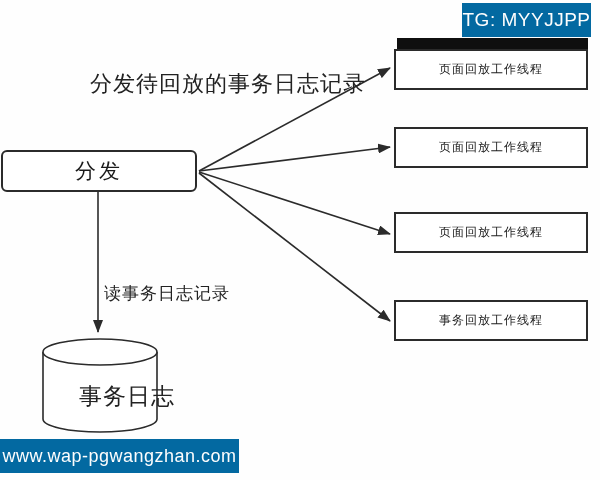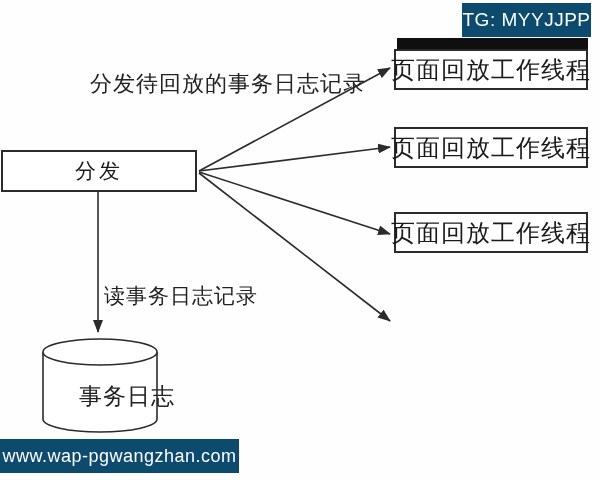--- a/index.html
+++ b/index.html
@@ -5,36 +5,36 @@
   html,body{margin:0;padding:0;background:#fff;}
   .stage{
     position:relative;width:600px;height:480px;background:#fefefe;overflow:hidden;
     font-family:"Liberation Serif","DejaVu Serif",serif;color:#1a1a1a;
   }
   .lines{position:absolute;left:0;top:0;width:600px;height:480px;}
   .node{
     position:absolute;box-sizing:border-box;background:#fff;border:2px solid #2b2b2b;
     display:flex;align-items:center;justify-content:center;
   }
-  .dispatch-box{left:1px;top:150px;width:196px;height:42px;font-size:21px;letter-spacing:3px;}
-  .worker-box{left:394px;width:194px;height:41px;font-size:24px;letter-spacing:1px;white-space:nowrap;}
+  .dispatch-box{left:1px;top:150px;width:196px;height:42px;font-size:21px;letter-spacing:3px;border-radius:6px;}
+  .worker-box{left:394px;width:194px;height:41px;font-size:12px;letter-spacing:1px;white-space:nowrap;}
   .worker-1{top:49px;}
   .worker-2{top:127px;}
   .worker-3{top:212px;}
   .worker-4{top:300px;}
   .redact-bar{position:absolute;left:397px;top:38px;width:191px;height:11px;background:#0f0f0f;}
   .edge-label{position:absolute;white-space:nowrap;color:#222;}
   .label-top{left:90px;top:69px;font-size:22px;letter-spacing:1px;}
-  .label-read{left:104px;top:282px;font-size:21px;letter-spacing:1px;}
+  .label-read{left:104px;top:282px;font-size:17px;letter-spacing:1px;}
   .datastore-label{
     position:absolute;left:43px;top:381px;width:114px;text-align:center;
     font-size:23px;letter-spacing:1px;color:#222;margin-left:27px;
   }
   .bar{
-    position:absolute;background:#0c4a6e;color:#fdfdfd;display:flex;align-items:center;justify-content:center;
+    position:absolute;background:#0369a1;color:#fdfdfd;display:flex;align-items:center;justify-content:center;
     font-family:"Liberation Sans","DejaVu Sans",sans-serif;
   }
   .tg-bar{left:462px;top:3px;width:129px;height:34px;font-size:19px;letter-spacing:0.5px;}
   .site-bar{left:0;top:439px;width:239px;height:34px;font-size:18px;letter-spacing:0.5px;}
 </style>
 </head>
 <body>
 
 <div class="stage">
 
@@ -65,20 +65,23 @@
 
   <div class="node worker-box worker-1">
     <span>页面回放工作线程</span>
   </div>
   <div class="node worker-box worker-2">
     <span>页面回放工作线程</span>
   </div>
   <div class="node worker-box worker-3">
     <span>页面回放工作线程</span>
   </div>
+  <div class="node worker-box worker-4">
+    <span>事务回放工作线程</span>
+  </div>
 
   <div class="edge-label label-top">分发待回放的事务日志记录</div>
   <div class="edge-label label-read">读事务日志记录</div>
 
   <div class="datastore-label">事务日志</div>
 
   <div class="bar tg-bar">
     <span>TG: MYYJJPP</span>
   </div>
   <div class="bar site-bar">

